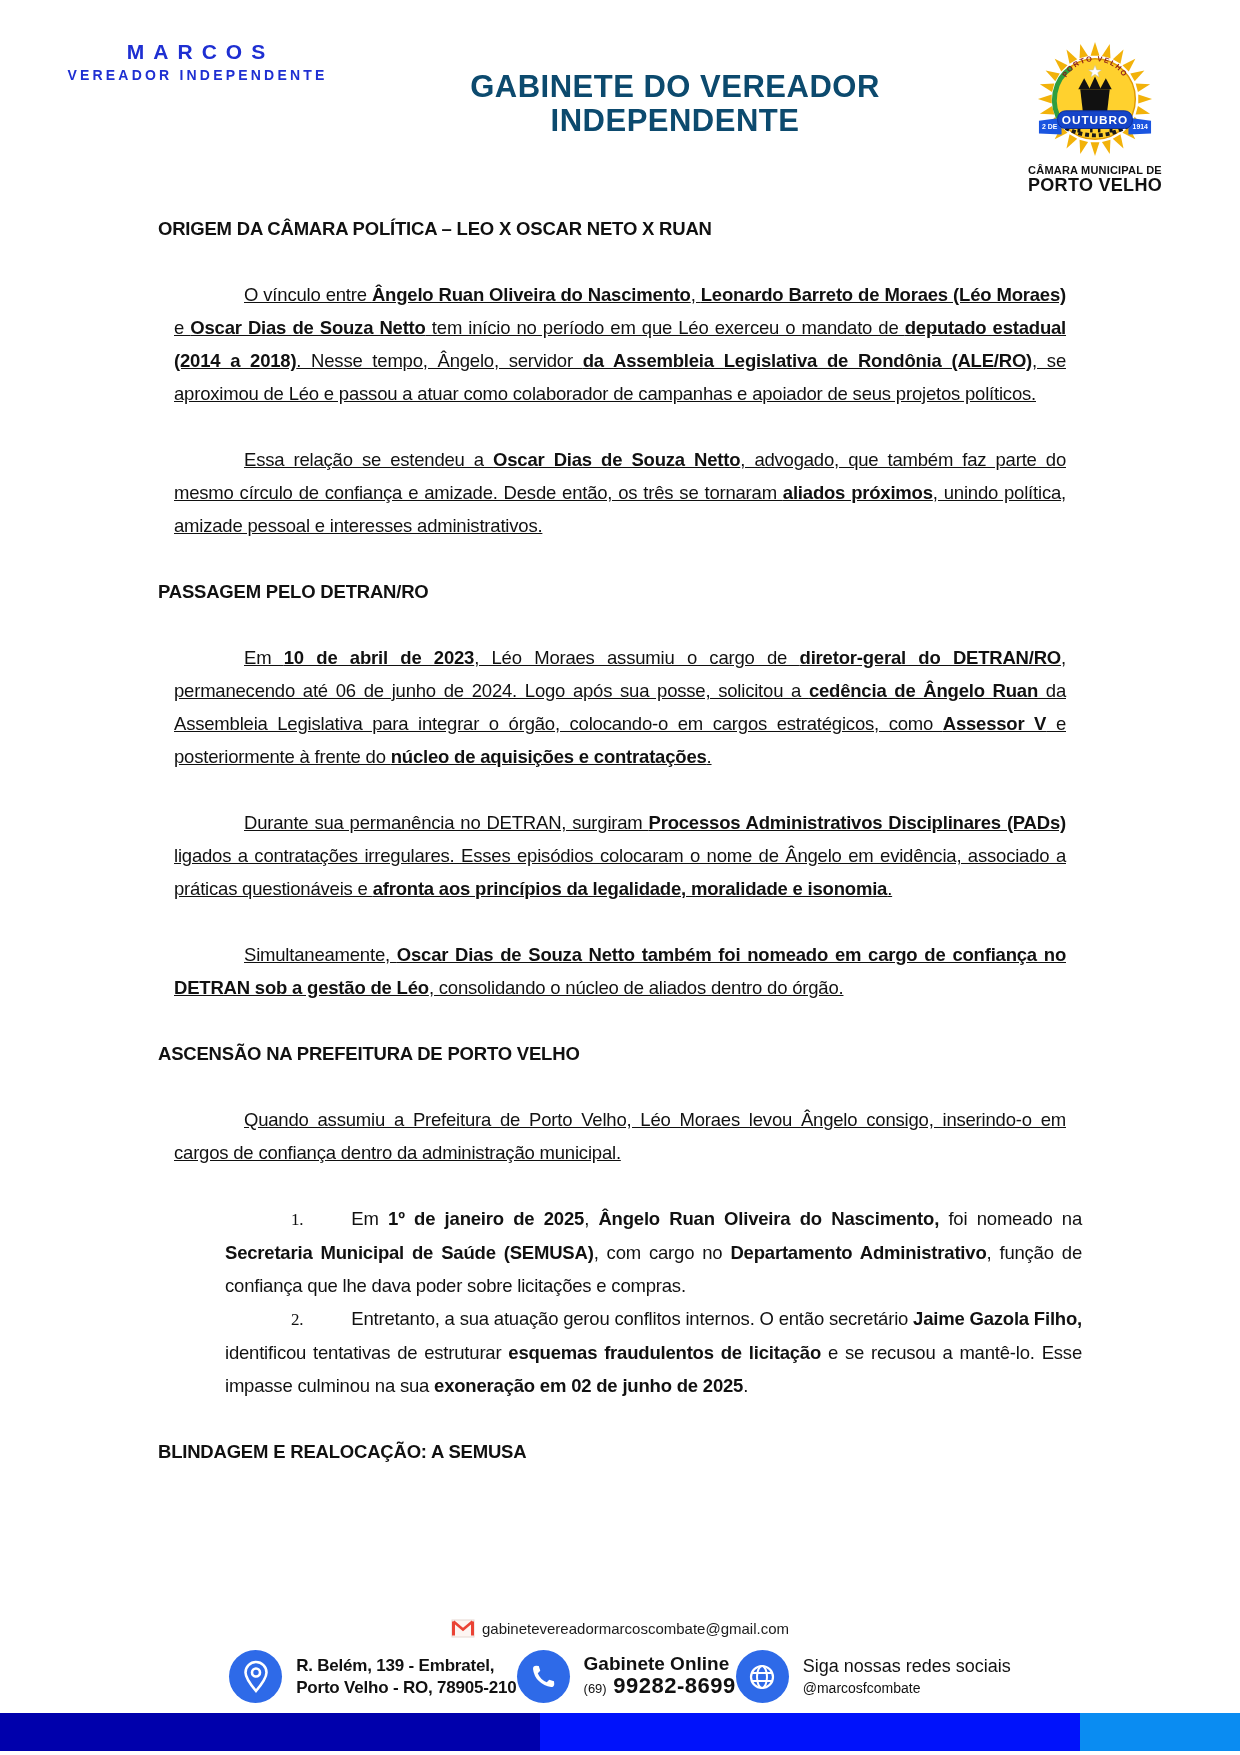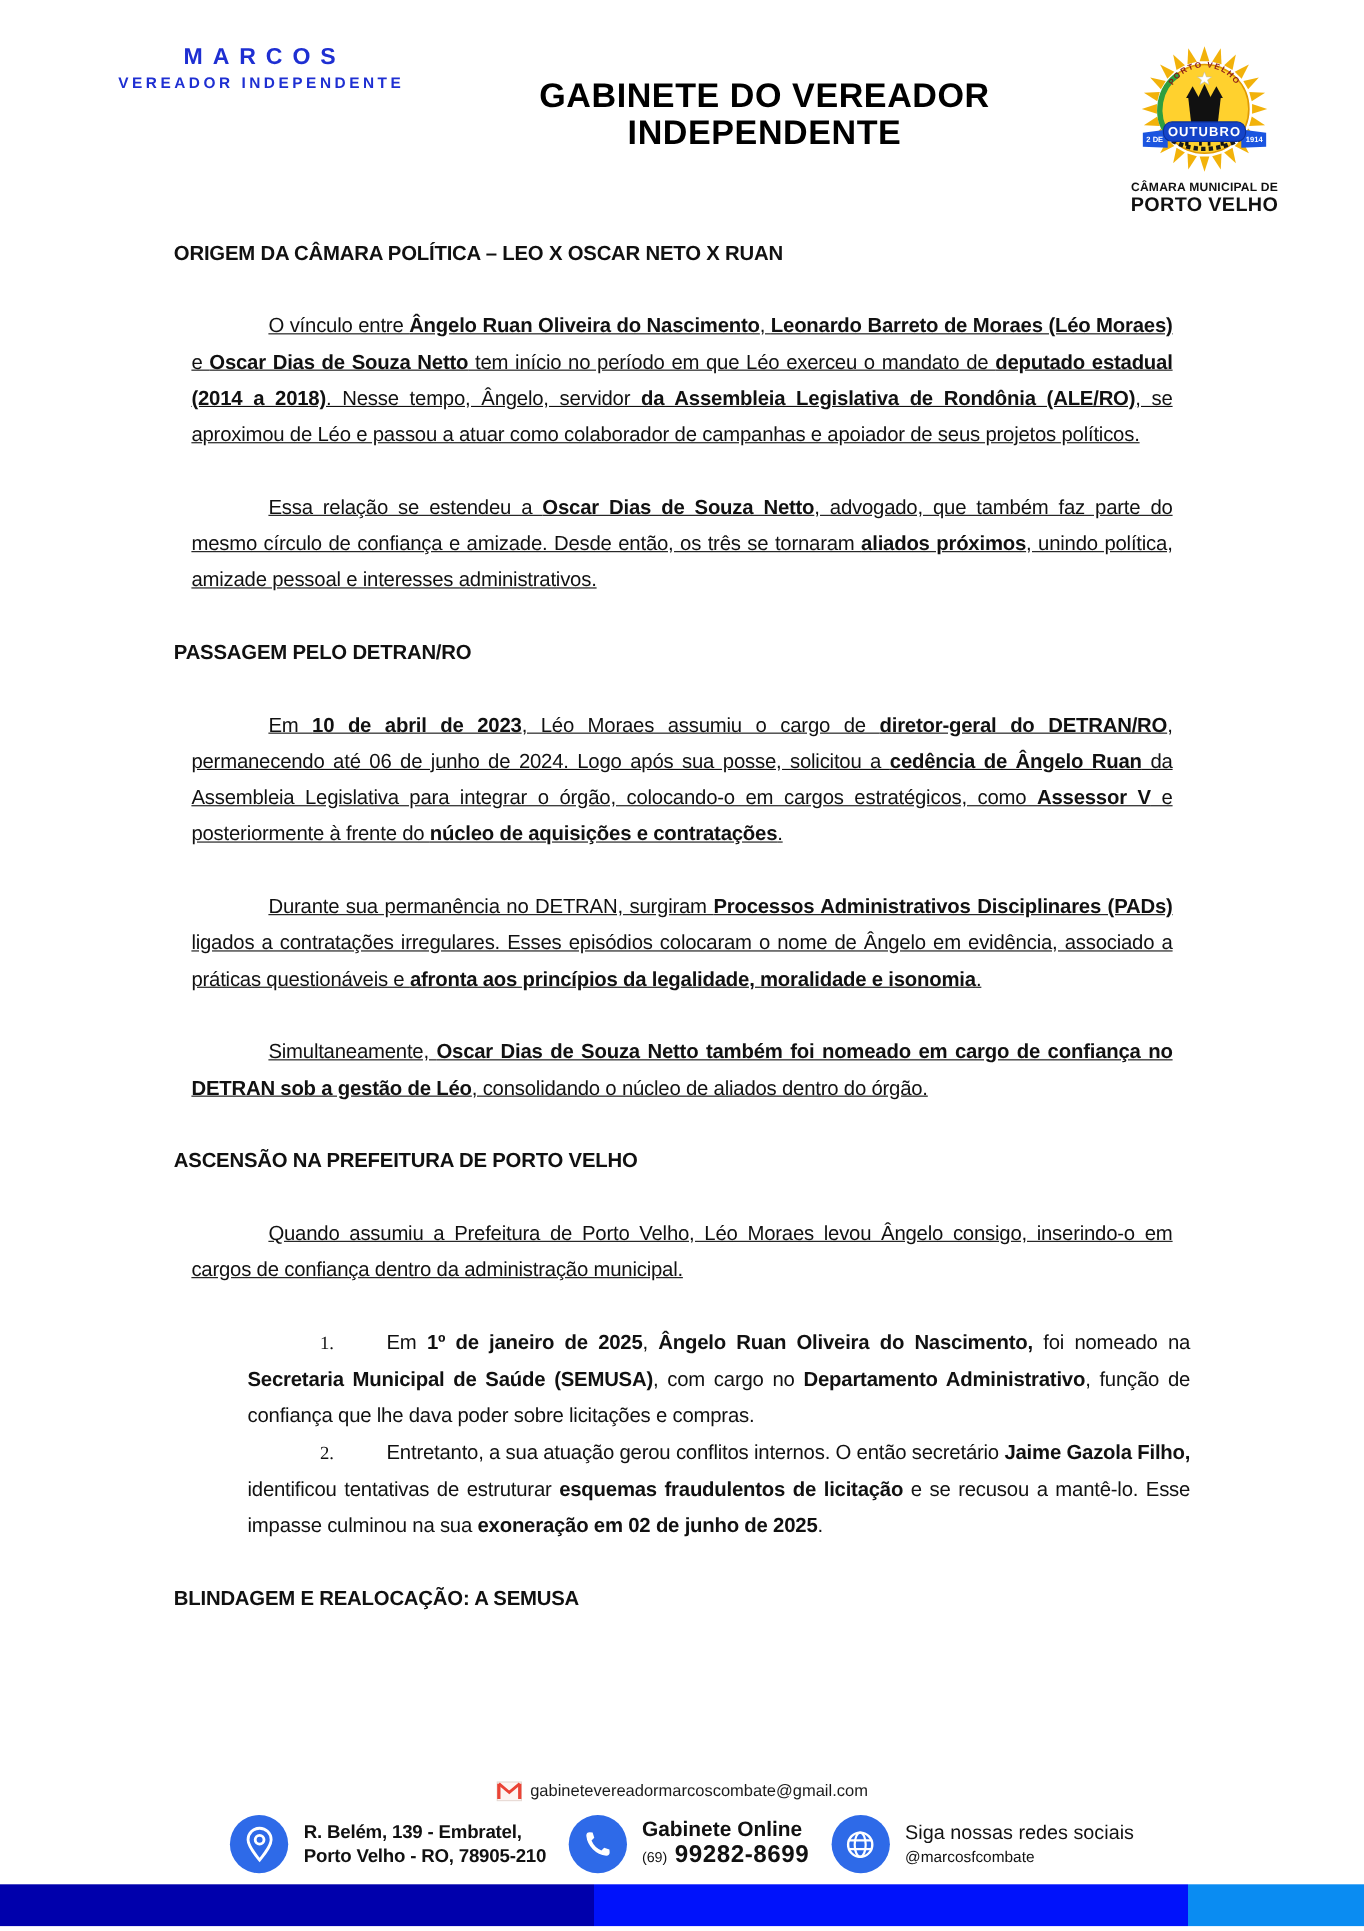--- a/index.html
+++ b/index.html
@@ -3,46 +3,46 @@
 <meta charset="utf-8">
 <style>
   html,body { margin:0; padding:0; background:#ffffff; }
   .page {
     position:relative; width:1240px; height:1755px; margin:0 auto;
     background:#ffffff; overflow:hidden;
     font-family:"Liberation Sans", sans-serif; color:#111;
   }
 
   
-  .header { display:flex; align-items:flex-start; padding:40px 70px 0 105px; }
+  .header { display:flex; align-items:flex-start; padding:40px 70px 0 65px; }
   .logo-block { width:265px; text-align:center; color:#1e2fd2; }
   .logo-top { font-size:21px; font-weight:700; letter-spacing:9px; margin-left:6px; }
   .logo-main { font-size:50px; font-weight:800; letter-spacing:-1px; line-height:48px; }
   .logo-bottom { font-size:14px; font-weight:600; letter-spacing:3.2px; margin-top:3px; }
-  .title-block { flex:1; text-align:center; padding-top:30px; color:#000000; }
+  .title-block { flex:1; text-align:center; padding-top:30px; color:#0c4a6e; }
   .title-line { font-size:31px; font-weight:800; line-height:34px; letter-spacing:0.5px; }
   .seal-block { width:150px; text-align:center; }
   .seal-caption1 { font-size:11px; font-weight:700; letter-spacing:0.2px; margin-top:2px; }
   .seal-caption2 { font-size:18px; font-weight:800; letter-spacing:0.3px; margin-top:-1px; }
 
   
   .content { margin:16px 158px 0 158px; font-size:18.5px; line-height:33px; letter-spacing:-0.2px; }
   .doc-heading { font-size:18.5px; font-weight:700; margin:33px 0; letter-spacing:-0.2px; }
   .doc-heading:first-child { margin-top:12px; }
   .doc-p { text-align:justify; text-indent:70px; margin:33px 16px;text-decoration:underline; }
   .doc-li { text-align:justify; margin:0 0 0 67px; text-indent:66px; }
   .doc-p + .doc-li { margin-top:33px; }
   .li-num { font-family:"Liberation Serif", serif; font-size:17px; margin-right:48px; }
   b { font-weight:700; }
 
   
   .footer { position:absolute; left:0; right:0; bottom:0; }
   .email-row { display:flex; justify-content:center; align-items:center; gap:7px; margin-bottom:12px; }
   .email-text { font-size:15px; color:#1a1a1a; }
-  .contacts-row { display:flex; justify-content:center; align-items:center; gap:20px; margin-bottom:10px; }
+  .contacts-row { display:flex; justify-content:center; align-items:center; margin-bottom:10px; }
   .contact { display:flex; align-items:center; gap:14px; }
   .icon-circle { width:53px; height:53px; border-radius:50%; background:#2e6ae8; flex:0 0 auto;
                  display:flex; align-items:center; justify-content:center; }
   .contact-text { line-height:22px; }
   .addr-line { font-size:17px; font-weight:700; letter-spacing:-0.2px; }
   .phone-title { font-size:19px; font-weight:700; }
   .phone-num-line { font-size:22px; font-weight:800; letter-spacing:0.5px; }
   .phone-area { font-size:13px; font-weight:400; letter-spacing:0; }
   .social-title { font-size:18px; font-weight:400; }
   .social-handle { font-size:14px; font-weight:400; }

